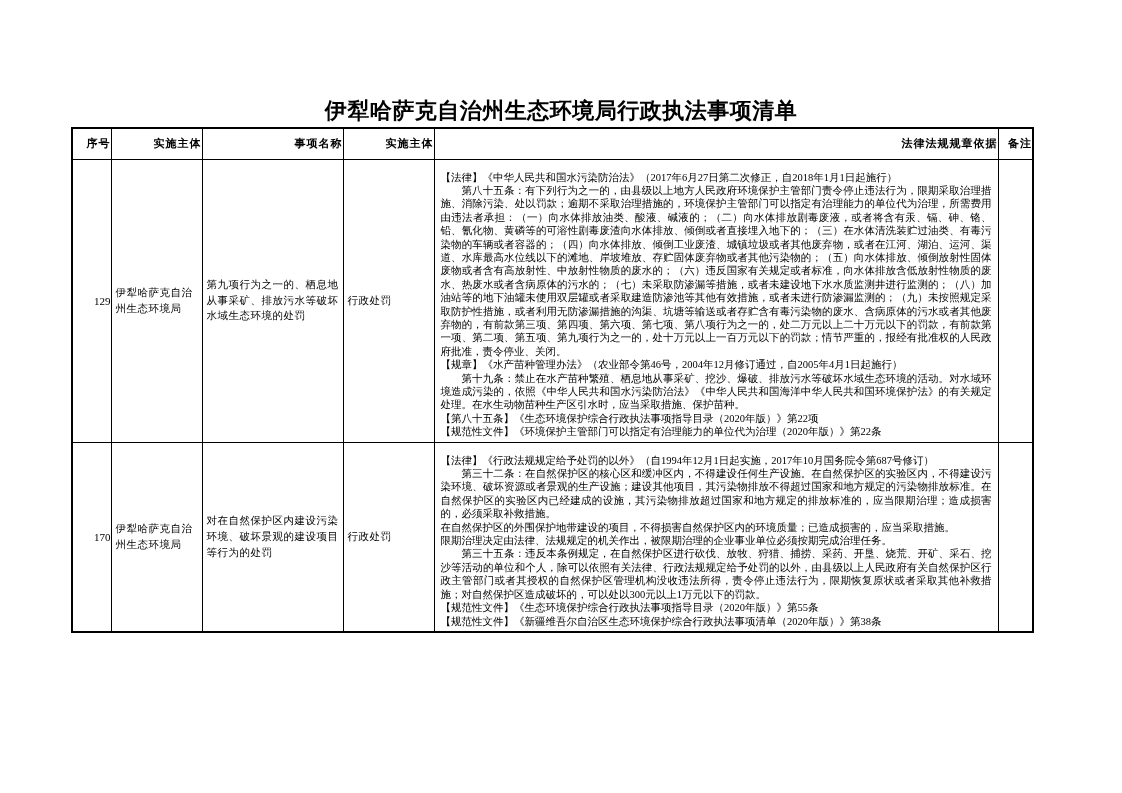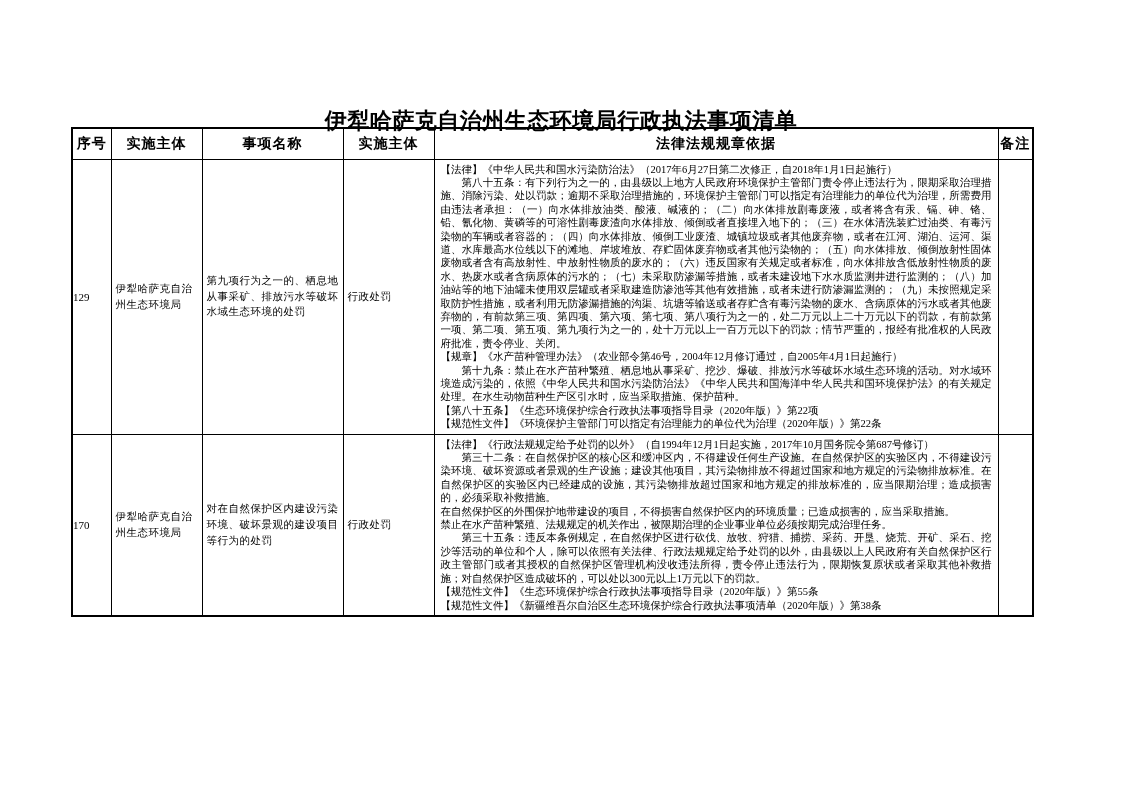--- a/index.html
+++ b/index.html
@@ -6,21 +6,21 @@
   html, body { background: #ffffff; }
   body {
     width: 1122px; height: 793px;
     position: relative;
     font-family: "Liberation Serif", "DejaVu Serif", serif;
     color: #000000;
     overflow: hidden;
   }
   .doc-title {
     position: absolute;
-    top: 106px; left: 0;
+    top: 96px; left: 0;
     width: 100%;
     text-align: center;
     font-size: 22px;
     font-weight: bold;
     letter-spacing: 0.5px;
   }
   table.items {
     position: absolute;
     top: 127px; left: 71px;
     width: 961px;
@@ -28,40 +28,40 @@
     table-layout: fixed;
     border: 2px solid #000;
   }
   table.items th, table.items td {
     border: 1px solid #000;
     vertical-align: middle;
     overflow: hidden;
   }
   table.items th {
     height: 31px;
-    font-size: 14px;
+    font-size: 11px;
     font-weight: bold;
-    text-align: center;
+    text-align: right;
     letter-spacing: 1px;
   }
   td.c-seq {
-    text-align: left;
+    text-align: right;
     font-size: 11px;
   }
   td.c-entity, td.c-name, td.c-type {
     font-size: 10.5px;
     line-height: 1.5;
     padding: 2px 4px;
     letter-spacing: 0.5px;
     text-align: left;
   }
   td.c-legal {
     font-size: 10.5px;
     line-height: 13.4px;
-    padding: 3px 6px 3px 6px;
+    padding: 11px 6px 3px 6px;
     text-align: justify;
     margin-left: 28px;
   }
   td.c-legal p { margin: 0; }
   td.c-legal p.indent { text-indent: 2em; }
   tr.row-129 > td { height: 255px; }
   tr.row-130 > td { height: 177px; }
 </style>
 </head>
 <body>
@@ -105,21 +105,21 @@
     </tr>
     <tr class="row-130">
       <td class="c-seq">170</td>
       <td class="c-entity">伊犁哈萨克自治州生态环境局</td>
       <td class="c-name">对在自然保护区内建设污染环境、破坏景观的建设项目等行为的处罚</td>
       <td class="c-type">行政处罚</td>
       <td class="c-legal">
           <p>【法律】《行政法规规定给予处罚的以外》（自1994年12月1日起实施，2017年10月国务院令第687号修订）</p>
           <p class="indent">第三十二条：在自然保护区的核心区和缓冲区内，不得建设任何生产设施。在自然保护区的实验区内，不得建设污染环境、破坏资源或者景观的生产设施；建设其他项目，其污染物排放不得超过国家和地方规定的污染物排放标准。在自然保护区的实验区内已经建成的设施，其污染物排放超过国家和地方规定的排放标准的，应当限期治理；造成损害的，必须采取补救措施。</p>
           <p>在自然保护区的外围保护地带建设的项目，不得损害自然保护区内的环境质量；已造成损害的，应当采取措施。</p>
-          <p>禁止在水产苗种繁殖、法规规定的机关作出，被限期治理的企业事业单位必须按期完成治理任务。</p>
+          <p>限期治理决定由法律、法规规定的机关作出，被限期治理的企业事业单位必须按期完成治理任务。</p>
           <p class="indent">第三十五条：违反本条例规定，在自然保护区进行砍伐、放牧、狩猎、捕捞、采药、开垦、烧荒、开矿、采石、挖沙等活动的单位和个人，除可以依照有关法律、行政法规规定给予处罚的以外，由县级以上人民政府有关自然保护区行政主管部门或者其授权的自然保护区管理机构没收违法所得，责令停止违法行为，限期恢复原状或者采取其他补救措施；对自然保护区造成破坏的，可以处以300元以上1万元以下的罚款。</p>
           <p>【规范性文件】《生态环境保护综合行政执法事项指导目录（2020年版）》第55条</p>
           <p>【规范性文件】《新疆维吾尔自治区生态环境保护综合行政执法事项清单（2020年版）》第38条</p>
         </td>
       <td class="c-remark"></td>
     </tr>
   </tbody>
 </table>
 
 </body></html>

